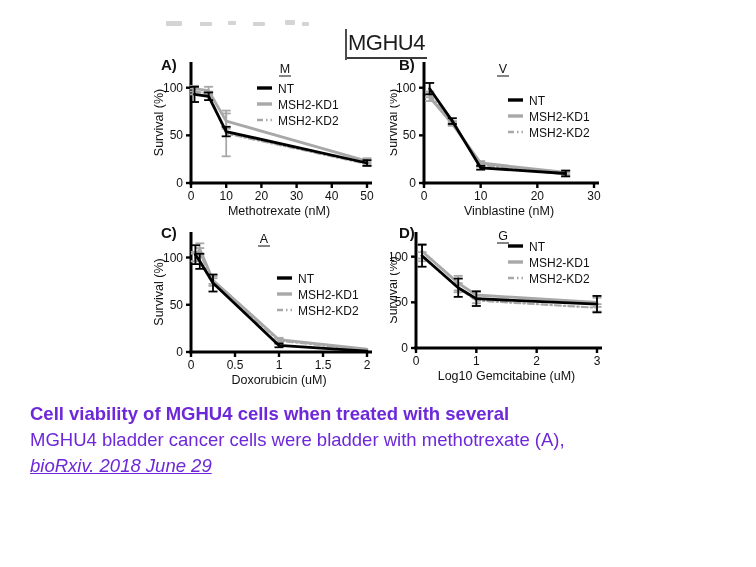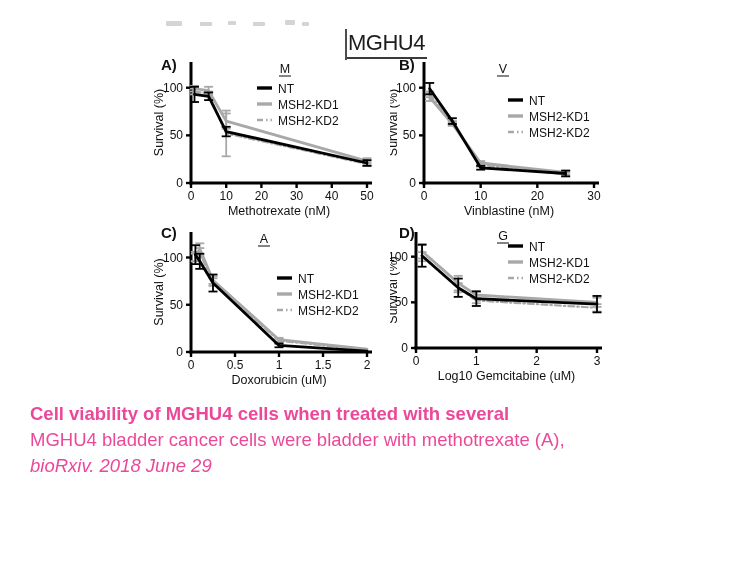--- a/index.html
+++ b/index.html
@@ -5,23 +5,23 @@
   html,body{margin:0;padding:0;background:#fff;}
   .page{position:relative;width:756px;height:567px;background:#ffffff;
         font-family:"Liberation Sans",sans-serif;overflow:hidden;}
   .fig-title{position:absolute;left:347px;top:30px;font-size:22px;color:#1c1c1c;
              border-bottom:2px solid #3a3a3a;padding:0 2px 1px 1px;letter-spacing:-0.5px;}
   .title-bar{position:absolute;left:345px;top:29px;width:2px;height:31px;background:#4d4d4d;}
   .smudge{position:absolute;background:#d4d4d4;filter:blur(0.7px);border-radius:1px;}
   .panel{position:absolute;}
   .panel svg{display:block;}
   svg text{font-family:"Liberation Sans",sans-serif;}
-  .caption{position:absolute;left:30px;top:401px;font-size:18.5px;line-height:26px;color:#ec4899;width:715px;}
+  .caption{position:absolute;left:30px;top:401px;font-size:18.5px;line-height:26px;color:#6d28d9;width:715px;}
   .caption .b{font-weight:bold;}
-  .caption .src{font-style:italic;display:inline-block;}
+  .caption .src{font-style:italic;text-decoration:underline;display:inline-block;}
 </style>
 </head>
 <body>
 
 <div class="page">
 
   <span class="smudge" style="left:166px;top:21px;width:16px;height:5px"></span>
   <span class="smudge" style="left:200px;top:22px;width:12px;height:4px"></span>
   <span class="smudge" style="left:228px;top:21px;width:8px;height:4px"></span>
   <span class="smudge" style="left:253px;top:22px;width:12px;height:4px"></span>

